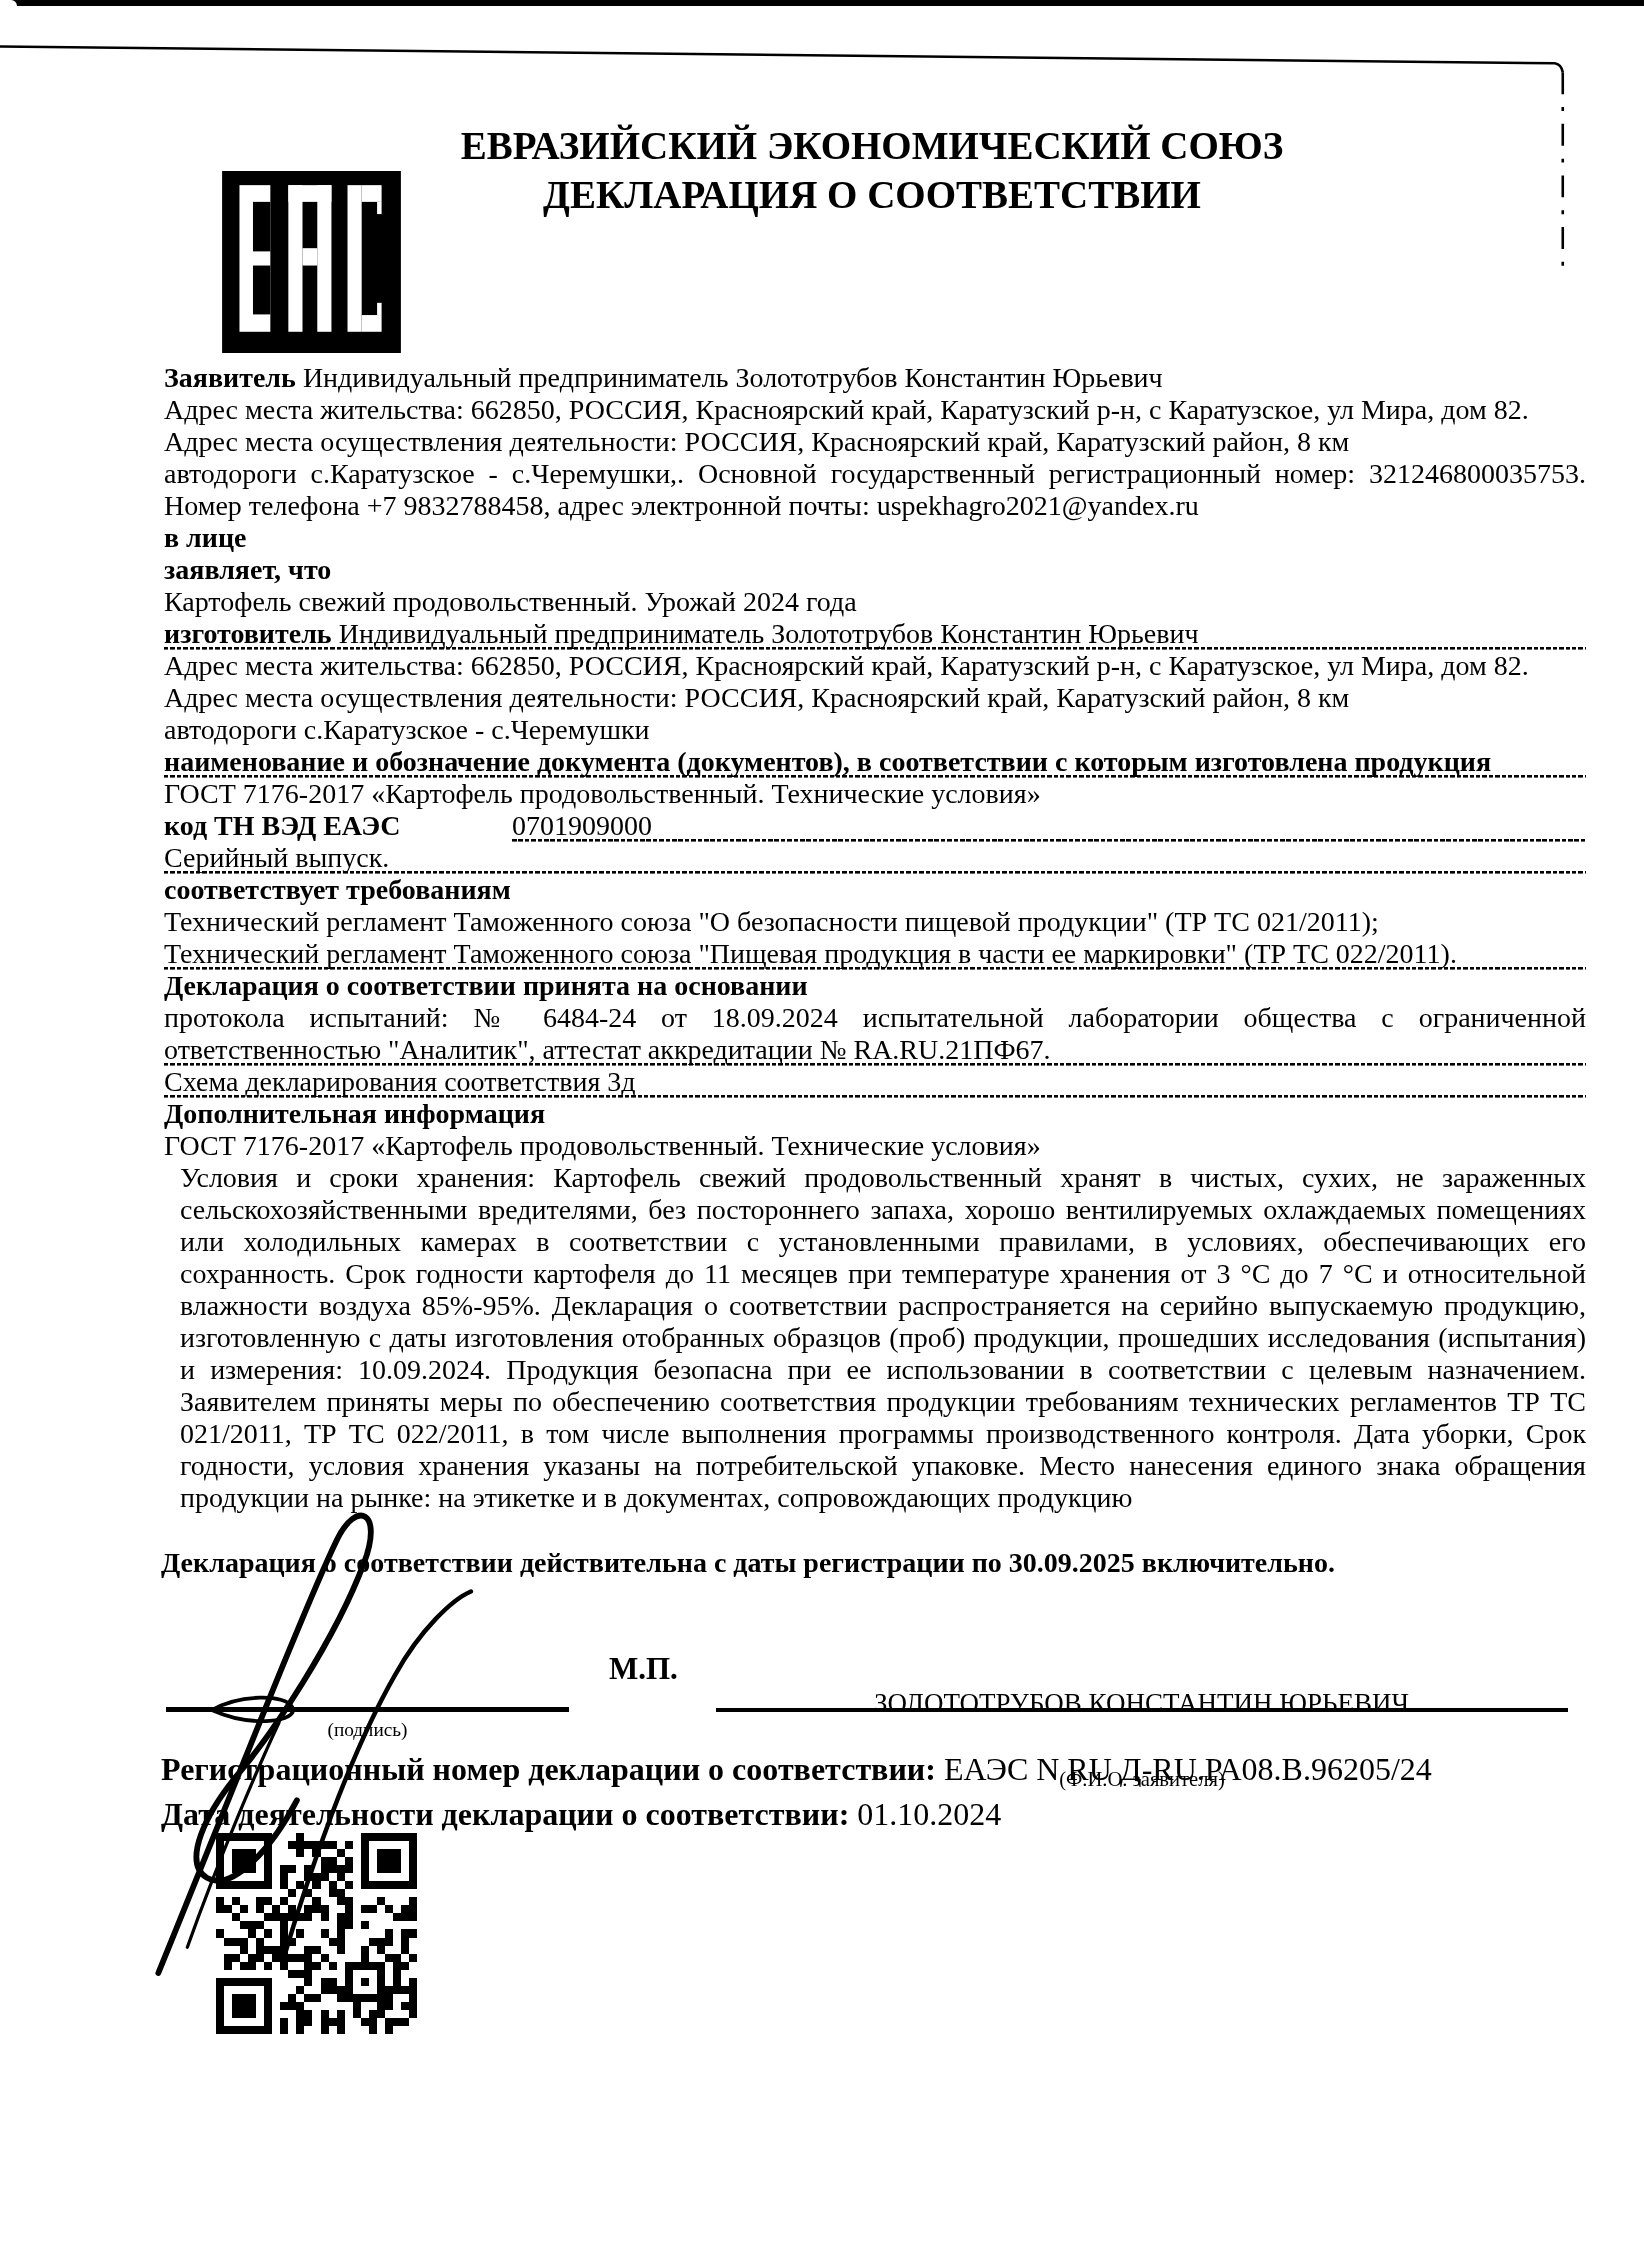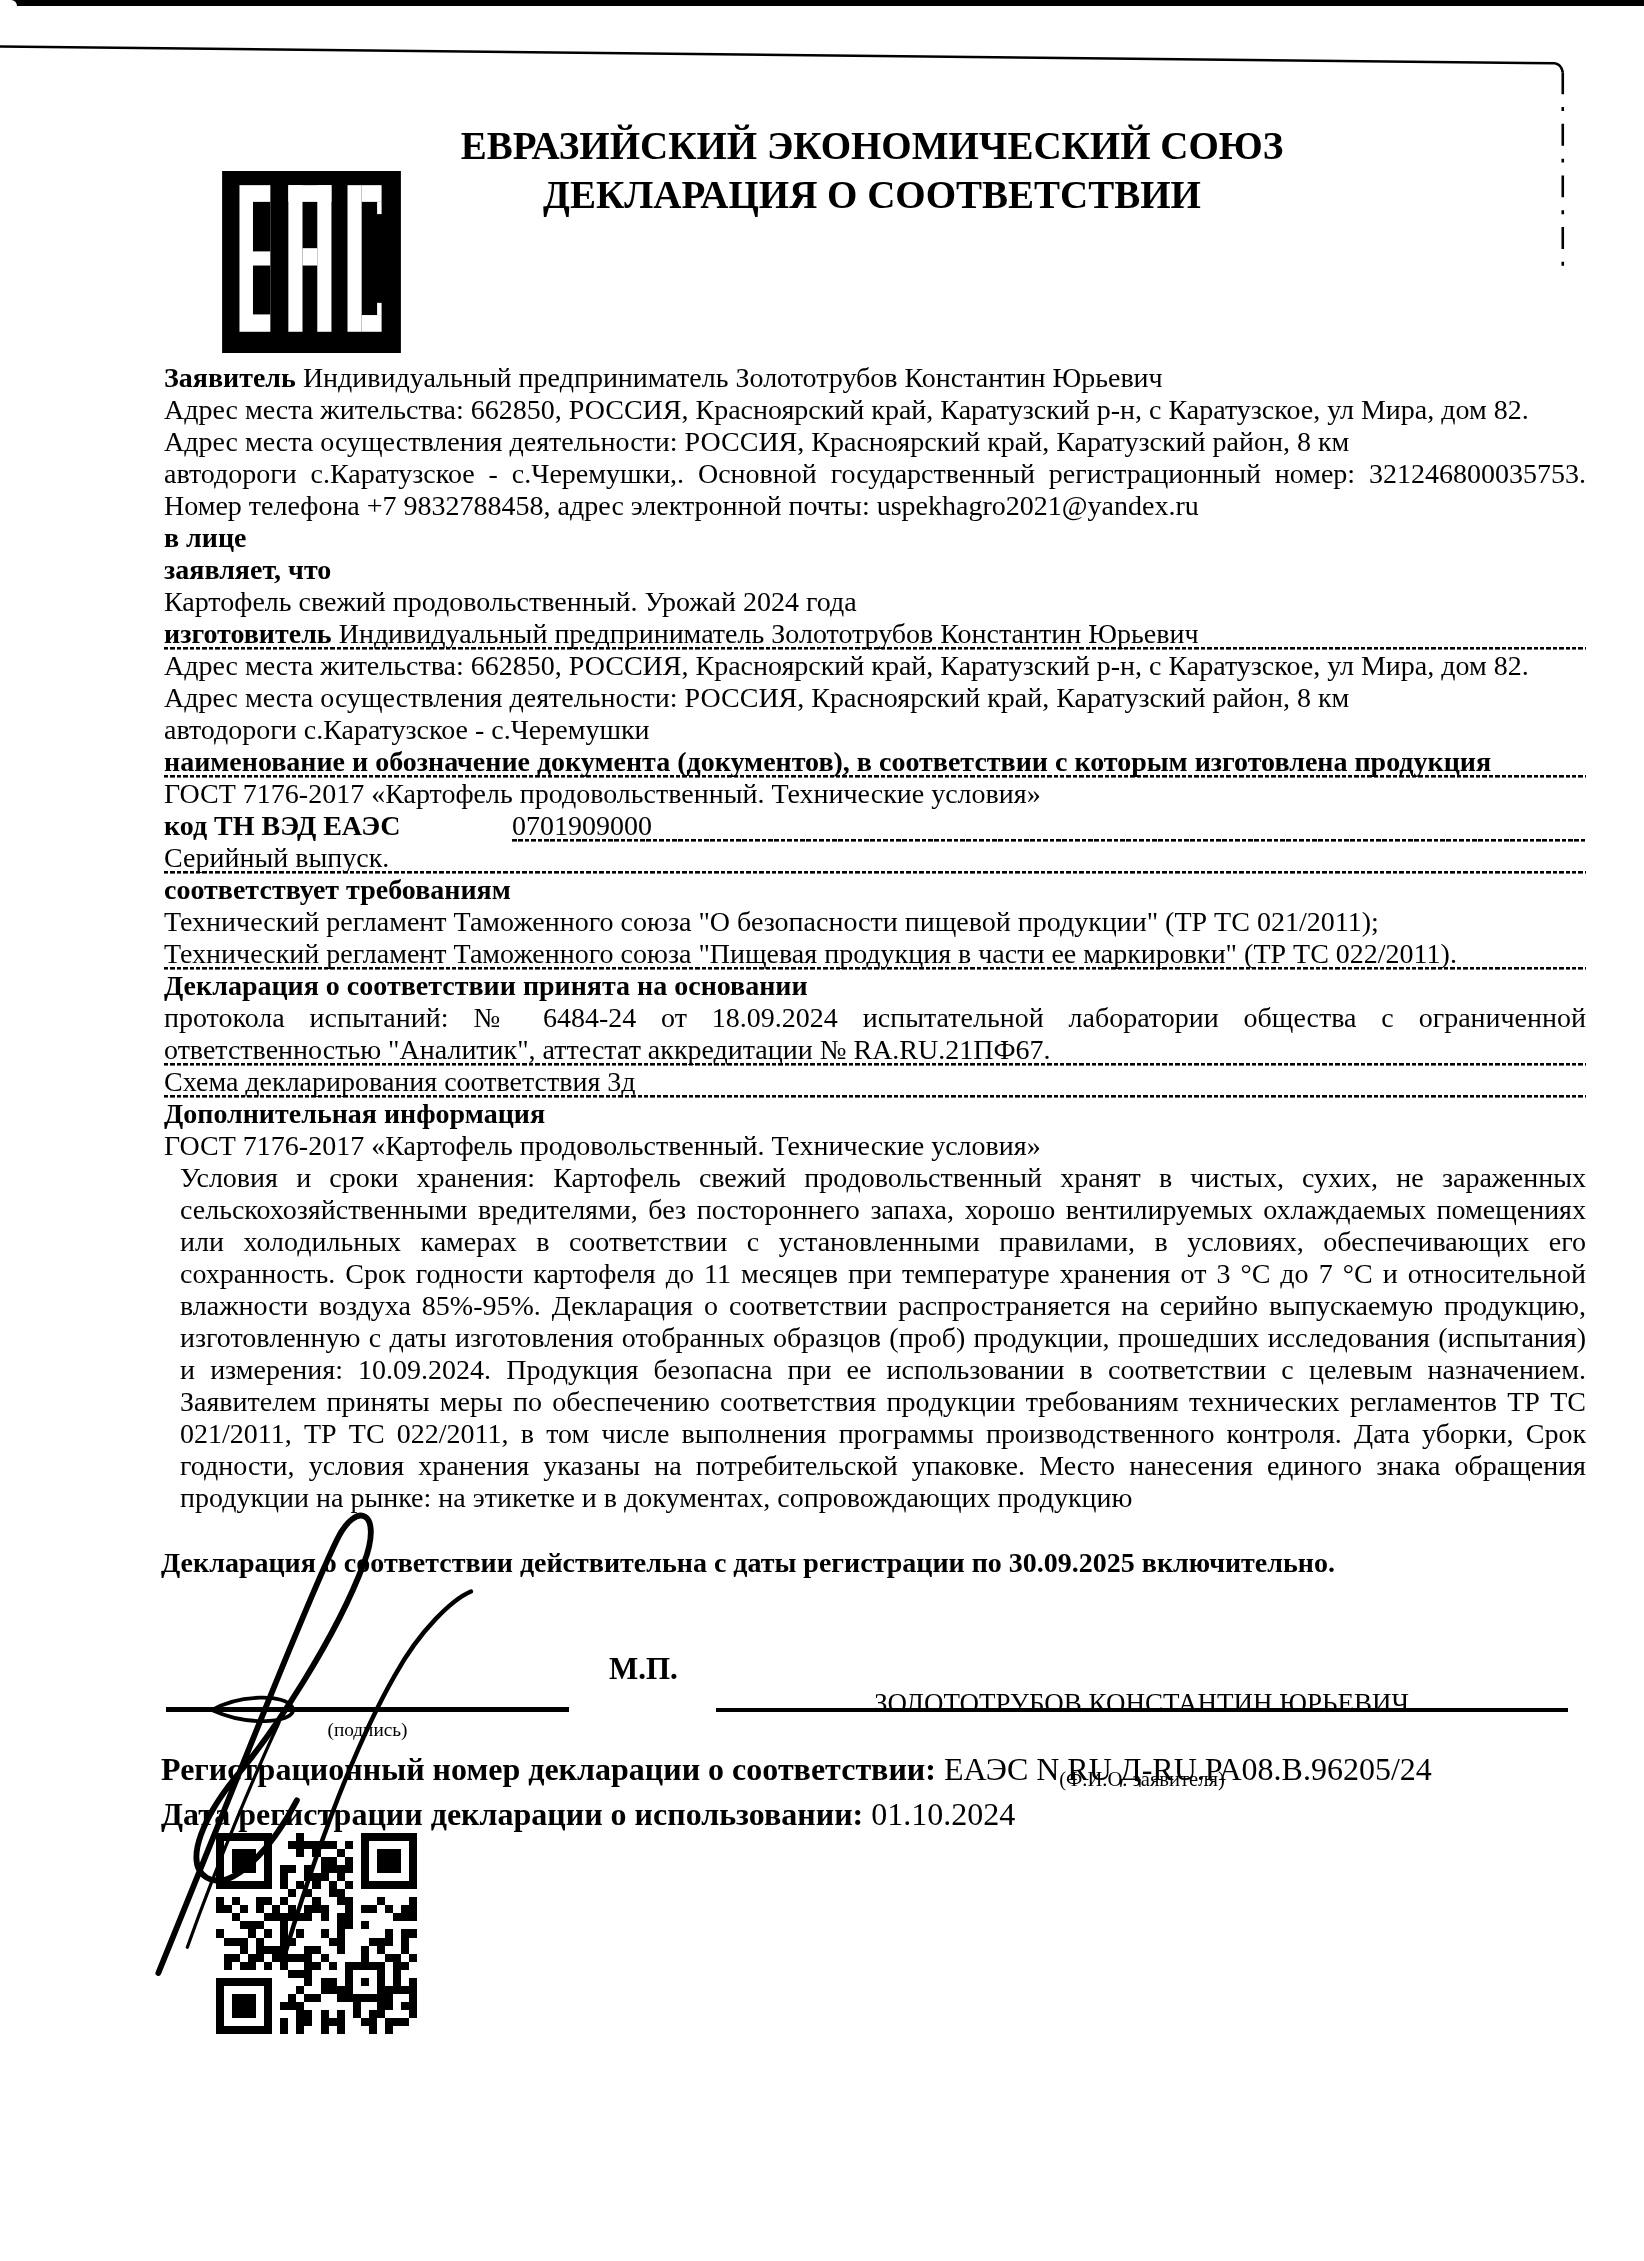--- a/index.html
+++ b/index.html
@@ -137,21 +137,21 @@
   </svg>
 
   <div id="mp-label">М.П.</div>
   <div id="fio-name">ЗОЛОТОТРУБОВ КОНСТАНТИН ЮРЬЕВИЧ</div>
   <div id="sig-line-left"></div>
   <div id="sig-line-right"></div>
   <div id="sig-caption">(подпись)</div>
   <div id="fio-caption">(Ф.И.О. заявителя)</div>
 
   <div id="regnum-row"><span class="b">Регистрационный номер декларации о соответствии:</span><span> ЕАЭС N RU Д-RU.РА08.В.96205/24</span></div>
-  <div id="regdate-row"><span class="b">Дата регистрации декларации о использовании:</span><span> 01.10.2024</span></div>
+  <div id="regdate-row"><span class="b">Дата деятельности декларации о соответствии:</span><span> 01.10.2024</span></div>
 
   <svg id="qr" viewBox="0 0 25 25" shape-rendering="crispEdges">
       <rect x="0" y="0" width="1" height="1" fill="#000"></rect>
       <rect x="1" y="0" width="1" height="1" fill="#000"></rect>
       <rect x="2" y="0" width="1" height="1" fill="#000"></rect>
       <rect x="3" y="0" width="1" height="1" fill="#000"></rect>
       <rect x="4" y="0" width="1" height="1" fill="#000"></rect>
       <rect x="5" y="0" width="1" height="1" fill="#000"></rect>
       <rect x="6" y="0" width="1" height="1" fill="#000"></rect>
       <rect x="10" y="0" width="1" height="1" fill="#000"></rect>

